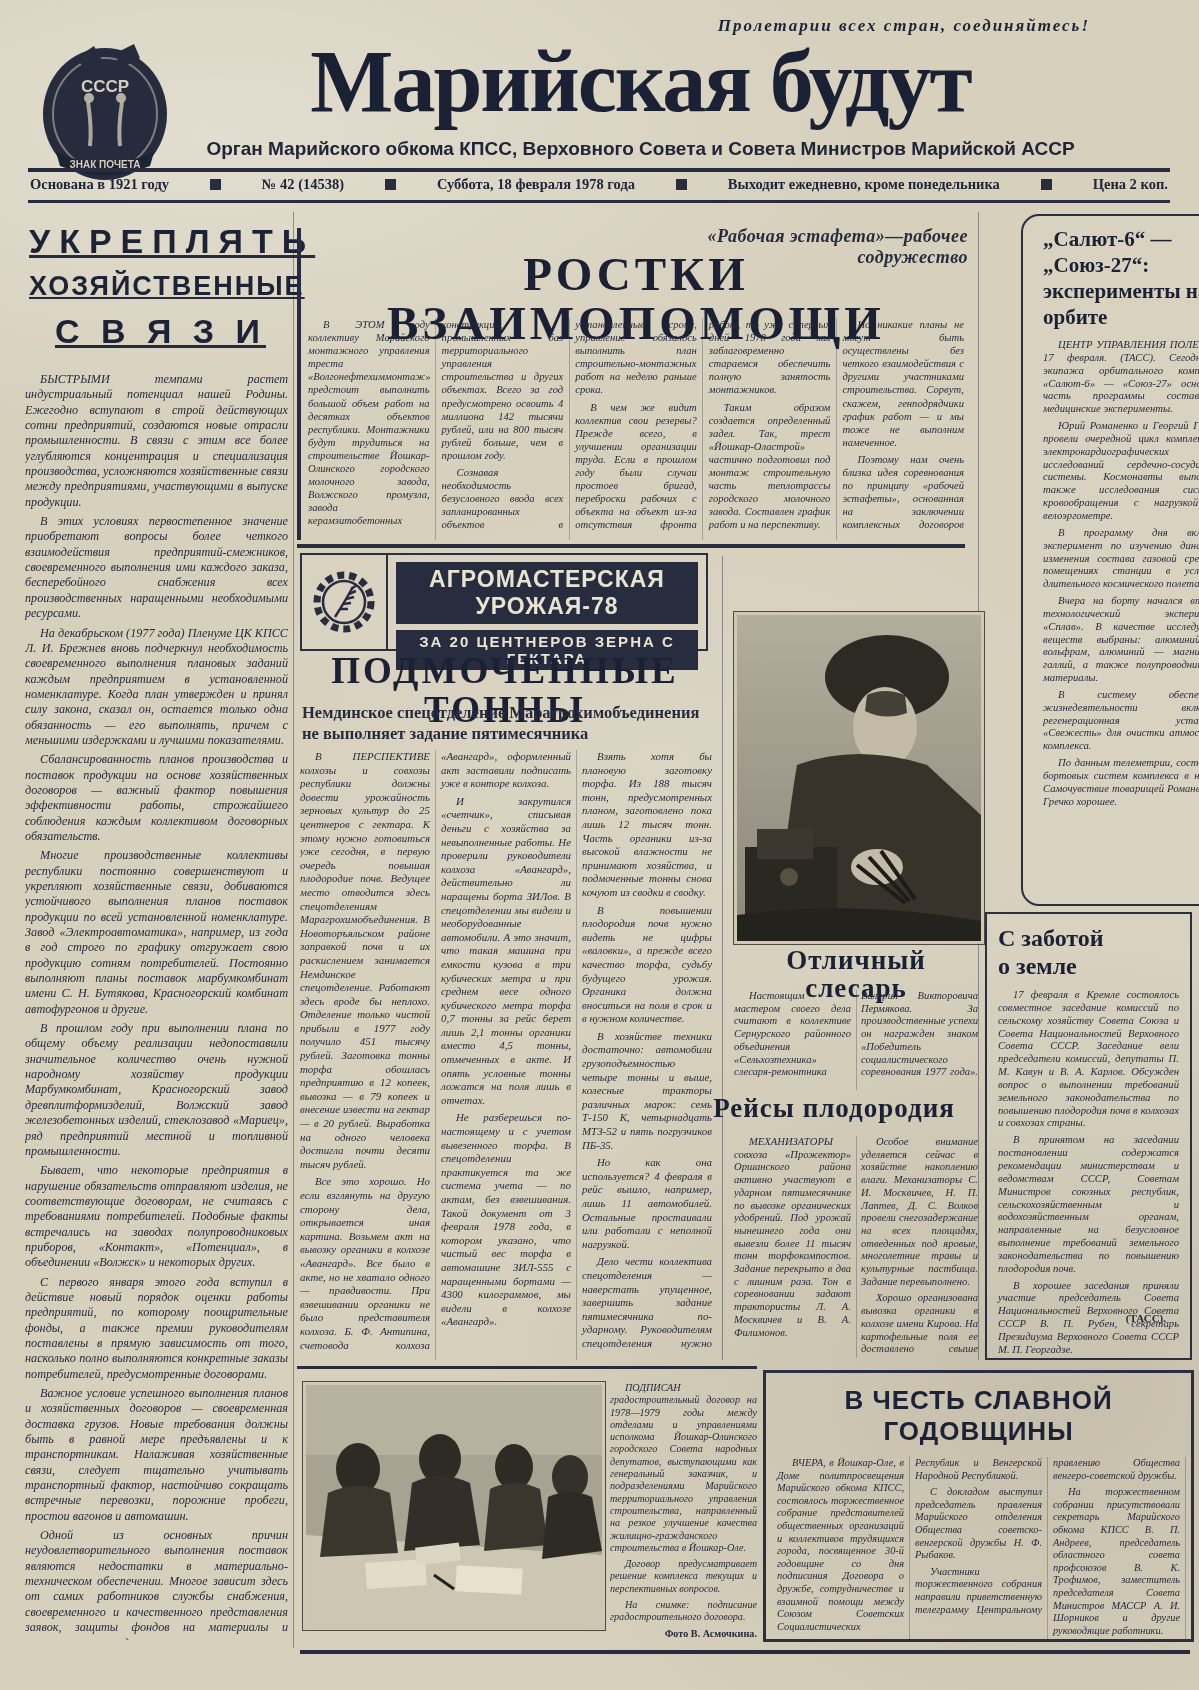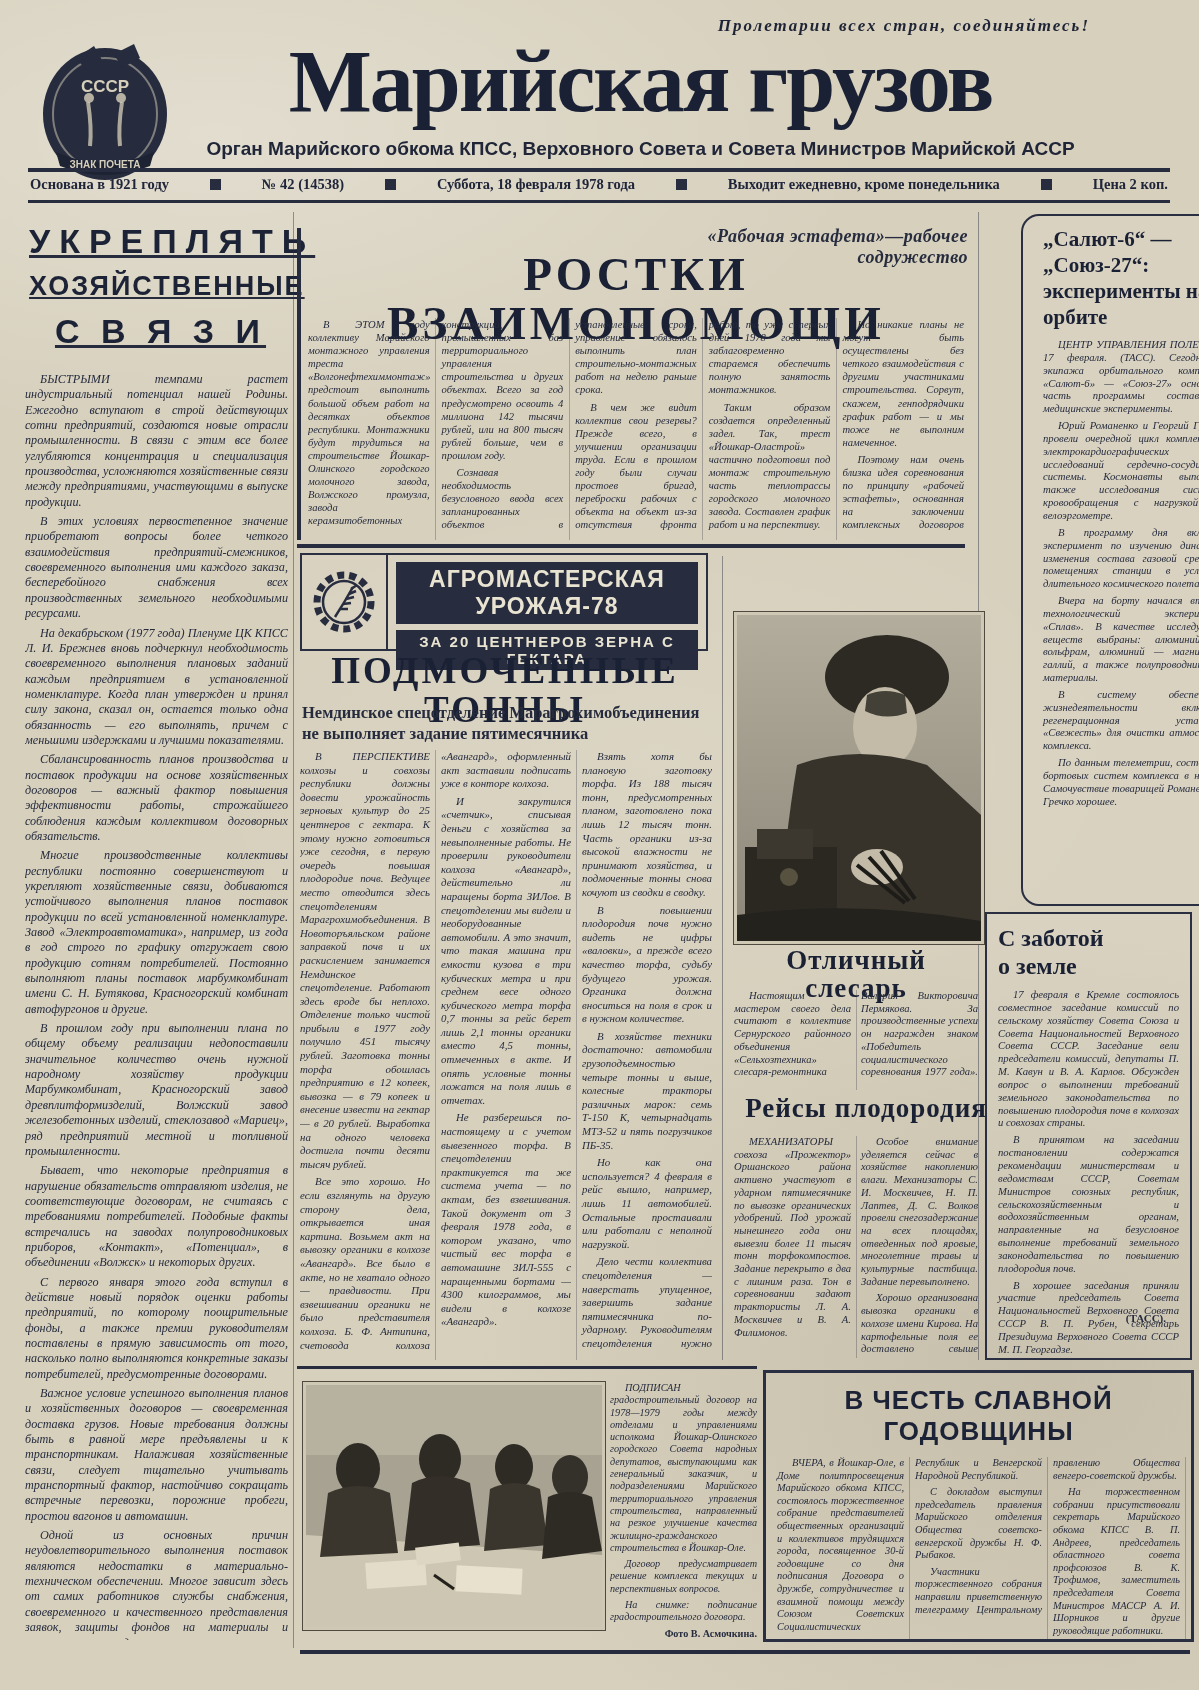--- a/index.html
+++ b/index.html
@@ -48,21 +48,21 @@
       <text x="69" y="52" text-anchor="middle" font-size="17" font-weight="bold" fill="#d6cfbb" font-family="Liberation Sans, sans-serif" data-name="emblem-top-text">СССР</text>
       <path d="M52 62 q4 26 2 44 M86 62 q-4 26 -2 44" stroke="#cfc8b4" stroke-width="4" fill="none" opacity=".8"></path>
       <circle cx="53" cy="58" r="5" fill="#cfc8b4" opacity=".85"></circle>
       <circle cx="85" cy="58" r="5" fill="#cfc8b4" opacity=".85"></circle>
       <path d="M20 112 q49 22 98 0 l-4 14 q-45 18 -90 0 Z" fill="#1d2332"></path>
       <text x="69" y="128" text-anchor="middle" font-size="10" font-weight="bold" fill="#d6cfbb" font-family="Liberation Sans, sans-serif" data-name="emblem-bottom-text">ЗНАК ПОЧЕТА</text>
     </svg>
   </div>
 
   <div class="abs headline-serif" style="left:168px;top:30px;width:945px;text-align:center;
-       font-size:88px;letter-spacing:-2px;color:#1b2134;line-height:104px;" data-name="newspaper-title">Марийская грузов</div>
+       font-size:88px;letter-spacing:-2px;color:#1b2134;line-height:104px;" data-name="newspaper-title">Марийская будут</div>
 
   <div class="abs" style="left:168px;top:138px;width:945px;text-align:center;
        font-family:'Liberation Sans',sans-serif;font-weight:bold;font-size:19px;color:#202638;" data-name="newspaper-subtitle">Орган Марийского обкома КПСС, Верховного Совета и Совета Министров Марийской АССР</div>
 
   <div class="abs hrule" style="left:28px;top:168px;width:1142px;height:4px;" data-name="masthead-rule-top"></div>
 
   <div class="abs" style="left:30px;top:176px;width:1138px;display:flex;justify-content:space-between;align-items:center;
        font-weight:bold;font-size:14.5px;color:#20263a;" data-name="dateline">
     <span data-name="dateline-founded">Основана в 1921 году</span>
     <span class="sq" data-name="square-separator-icon"></span>
@@ -80,21 +80,21 @@
   <div class="abs" style="left:29px;top:218px;width:263px;text-decoration:underline;" data-name="editorial-headline">
     <div style="text-align:center;font-family:'Liberation Sans',sans-serif;font-weight:bold;color:#1d2336;">
       <div style="font-size:34px;letter-spacing:9px;line-height:46px;" data-name="editorial-headline-line1">УКРЕПЛЯТЬ</div>
       <div style="font-size:27px;letter-spacing:2px;line-height:44px;" data-name="editorial-headline-line2">ХОЗЯЙСТВЕННЫЕ</div>
       <div style="font-size:34px;letter-spacing:6px;line-height:46px;" data-name="editorial-headline-line3">С В Я З И</div>
     </div>
   </div>
   <div class="abs jtext clip" style="left:25px;top:372px;width:263px;height:1268px;
        font-size:12.2px;line-height:15.35px;" data-name="editorial-body">
       <p data-name="paragraph">БЫСТРЫМИ темпами растет индустриальный потенциал нашей Родины. Ежегодно вступают в строй действующих сотни предприятий, создаются новые отрасли промышленности. В связи с этим все более углубляются концентрация и специализация производства, усложняются хозяйственные связи между предприятиями, участвующими в выпуске продукции.</p>
-      <p data-name="paragraph">В этих условиях первостепенное значение приобретают вопросы более четкого взаимодействия предприятий-смежников, своевременного выполнения ими каждого заказа, бесперебойного снабжения всех производственных земельного необходимыми ресурсами.</p>
+      <p data-name="paragraph">В этих условиях первостепенное значение приобретают вопросы более четкого взаимодействия предприятий-смежников, своевременного выполнения ими каждого заказа, бесперебойного снабжения всех производственных наращенными необходимыми ресурсами.</p>
       <p data-name="paragraph">На декабрьском (1977 года) Пленуме ЦК КПСС Л. И. Брежнев вновь подчеркнул необходимость своевременного выполнения плановых заданий каждым предприятием в установленной номенклатуре. Когда план утвержден и принял силу закона, сказал он, остается только одна обязанность — его выполнять, причем с меньшими издержками и лучшими показателями.</p>
       <p data-name="paragraph">Сбалансированность планов производства и поставок продукции на основе хозяйственных договоров — важный фактор повышения эффективности работы, строжайшего соблюдения каждым коллективом договорных обязательств.</p>
       <p data-name="paragraph">Многие производственные коллективы республики постоянно совершенствуют и укрепляют хозяйственные связи, добиваются устойчивого выполнения планов поставок продукции по всей установленной номенклатуре. Завод «Электроавтоматика», например, из года в год строго по графику отгружает свою продукцию сотням потребителей. Постоянно выполняют планы поставок марбумкомбинат имени С. Н. Бутякова, Красногорский комбинат автофургонов и другие.</p>
       <p data-name="paragraph">В прошлом году при выполнении плана по общему объему реализации недопоставили значительное количество очень нужной народному хозяйству продукции Марбумкомбинат, Красногорский завод древплитформизделий, Волжский завод железобетонных изделий, стеклозавод «Мариец», ряд предприятий местной и топливной промышленности.</p>
       <p data-name="paragraph">Бывает, что некоторые предприятия в нарушение обязательств отправляют изделия, не соответствующие договорам, не считаясь с требованиями потребителей. Подобные факты встречались на заводах полупроводниковых приборов, «Контакт», «Потенциал», в объединении «Волжск» и некоторых других.</p>
       <p data-name="paragraph">С первого января этого года вступил в действие новый порядок оценки работы предприятий, по которому поощрительные фонды, а также премии руководителям поставлены в прямую зависимость от того, насколько полно выполняются конкретные заказы потребителей, предусмотренные договорами.</p>
       <p data-name="paragraph">Важное условие успешного выполнения планов и хозяйственных договоров — своевременная доставка грузов. Новые требования должны быть в равной мере предъявлены и к транспортникам. Налаживая хозяйственные связи, следует тщательно учитывать транспортный фактор, настойчиво сокращать встречные перевозки, порожние пробеги, простои вагонов и автомашин.</p>
       <p data-name="paragraph">Одной из основных причин неудовлетворительного выполнения поставок являются недостатки в материально-техническом обеспечении. Многое зависит здесь от самих работников службы снабжения, своевременного и качественного представления заявок, защиты фондов на материалы и комплектующие изделия.</p>
       <p data-name="paragraph">Ритмичная, эффективная работа всех звеньев производства, поставка продукции в строгом соответствии с хозяйственными договорами будут способствовать новым успехам в борьбе трудовых коллективов за выполнение решений XXV съезда партии, заданий десятой пятилетки.</p>
     </div>
@@ -215,21 +215,21 @@
        font-size:27px;letter-spacing:1px;color:#1b2134;" data-name="mechanic-headline">Отличный слесарь</div>
 
   <div class="abs jtext clip colbody" style="left:734px;top:990px;width:244px;height:100px;
        column-count:2;column-gap:10px;font-size:10.6px;line-height:12.7px;" data-name="mechanic-caption">
     <div data-name="mechanic-paragraphs">
         <p data-name="paragraph">Настоящим мастером своего дела считают в коллективе Сернурского районного объединения «Сельхозтехника» слесаря-ремонтника Валерия Викторовича Пермякова. За производственные успехи он награжден знаком «Победитель социалистического соревнования 1977 года». Ему присвоено звание лучшего слесаря района. Сейчас вместе со своими товарищами он готовит сельскохозяйственную технику к весенне-полевым работам.</p>
       </div>
 
   </div>
 
-  <div class="abs headline-serif" style="left:744px;top:1094px;width:244px;text-align:center;
+  <div class="abs headline-serif" style="left:712px;top:1094px;width:244px;text-align:center;
        font-size:27px;letter-spacing:1px;color:#1b2134;" data-name="fertility-headline">Рейсы плодородия</div>
 
   <div class="abs jtext clip colbody" style="left:734px;top:1136px;width:244px;height:222px;
        column-count:2;column-gap:10px;font-size:10.6px;line-height:12.7px;" data-name="fertility-body">
     <div data-name="fertility-paragraphs">
         <p data-name="paragraph">МЕХАНИЗАТОРЫ совхоза «Прожектор» Оршанского района активно участвуют в ударном пятимесячнике по вывозке органических удобрений. Под урожай нынешнего года они вывезли более 11 тысяч тонн торфокомпостов. Задание перекрыто в два с лишним раза. Тон в соревновании задают трактористы Л. А. Москвичев и В. А. Филимонов.</p>
         <p data-name="paragraph">Особое внимание уделяется сейчас в хозяйстве накоплению влаги. Механизаторы С. И. Москвичев, Н. П. Лаптев, Д. С. Волков провели снегозадержание на всех площадях, отведенных под яровые, многолетние травы и культурные пастбища. Задание перевыполнено.</p>
         <p data-name="paragraph">Хорошо организована вывозка органики в колхозе имени Кирова. На картофельные поля ее доставлено свыше девяти тысяч тонн. Здесь хорошо работают трактористы Н. Н. Кузьминых, А. Т. Стрельников, шофер Ю. Ф. Рыбаков и другие.</p>
       </div>
 

